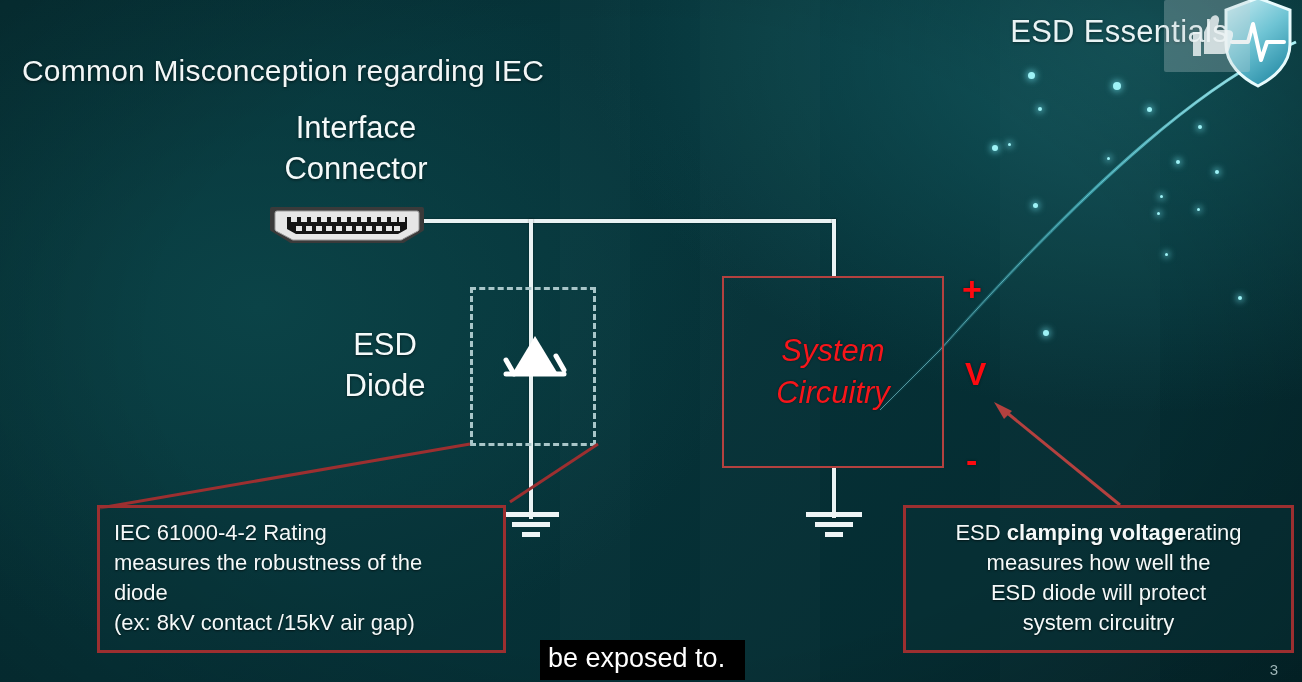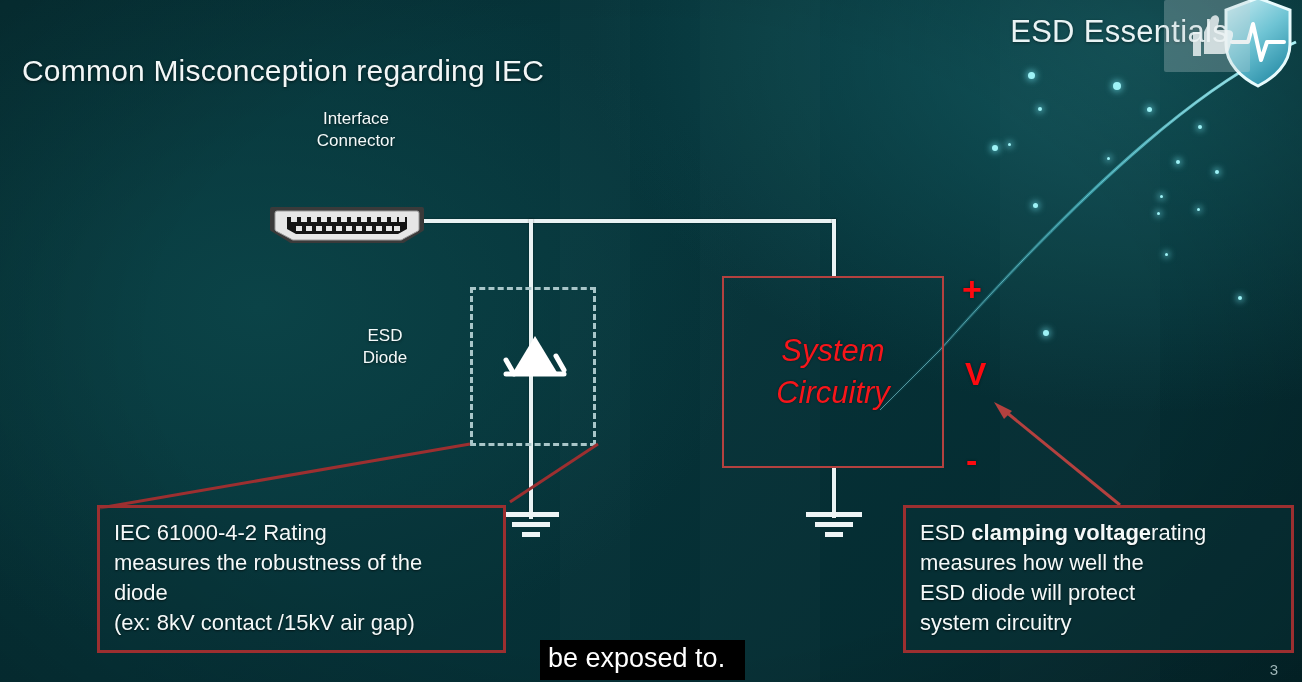--- a/index.html
+++ b/index.html
@@ -80,21 +80,21 @@
     background: rgba(190,205,208,0.30);
     border-radius: 2px;
     display: flex; align-items: center; justify-content: center;
   }
   .thumbs-overlay svg { opacity: 0.82; }
 
   
   .lbl {
     position: absolute;
     color: #f4fafa;
-    font-size: 17px;
+    font-size: 31px;
     line-height: 1.32;
     text-align: center;
     text-shadow: 0 1px 3px rgba(0,0,0,0.55);
     white-space: pre-line;
   }
   #label-interface { left: 240px; top: 108px; width: 232px; }
   #label-esd-diode { left: 300px; top: 325px; width: 170px; text-align: center; }
 
   
   .connector {
@@ -172,21 +172,21 @@
   .callout p {
     margin: 0;
     color: #f4f9f9;
     font-size: 22px;
     line-height: 1.37;
     white-space: pre-line;
     text-shadow: 0 1px 2px rgba(0,0,0,0.6);
   }
   .callout b { font-weight: bold; }
   #callout-left  { left: 97px; top: 505px; width: 409px; height: 148px; }
-  #callout-right { left: 903px; top: 505px; width: 391px; height: 148px; }
+  #callout-right { left: 903px; top: 505px; width: 391px; height: 148px; text-align: center; }
 
   .leader { position: absolute; pointer-events: none; }
 
   
   .caption {
     position: absolute;
     left: 540px; top: 640px;
     background: #000;
     color: #fff;
     font-size: 27px;

